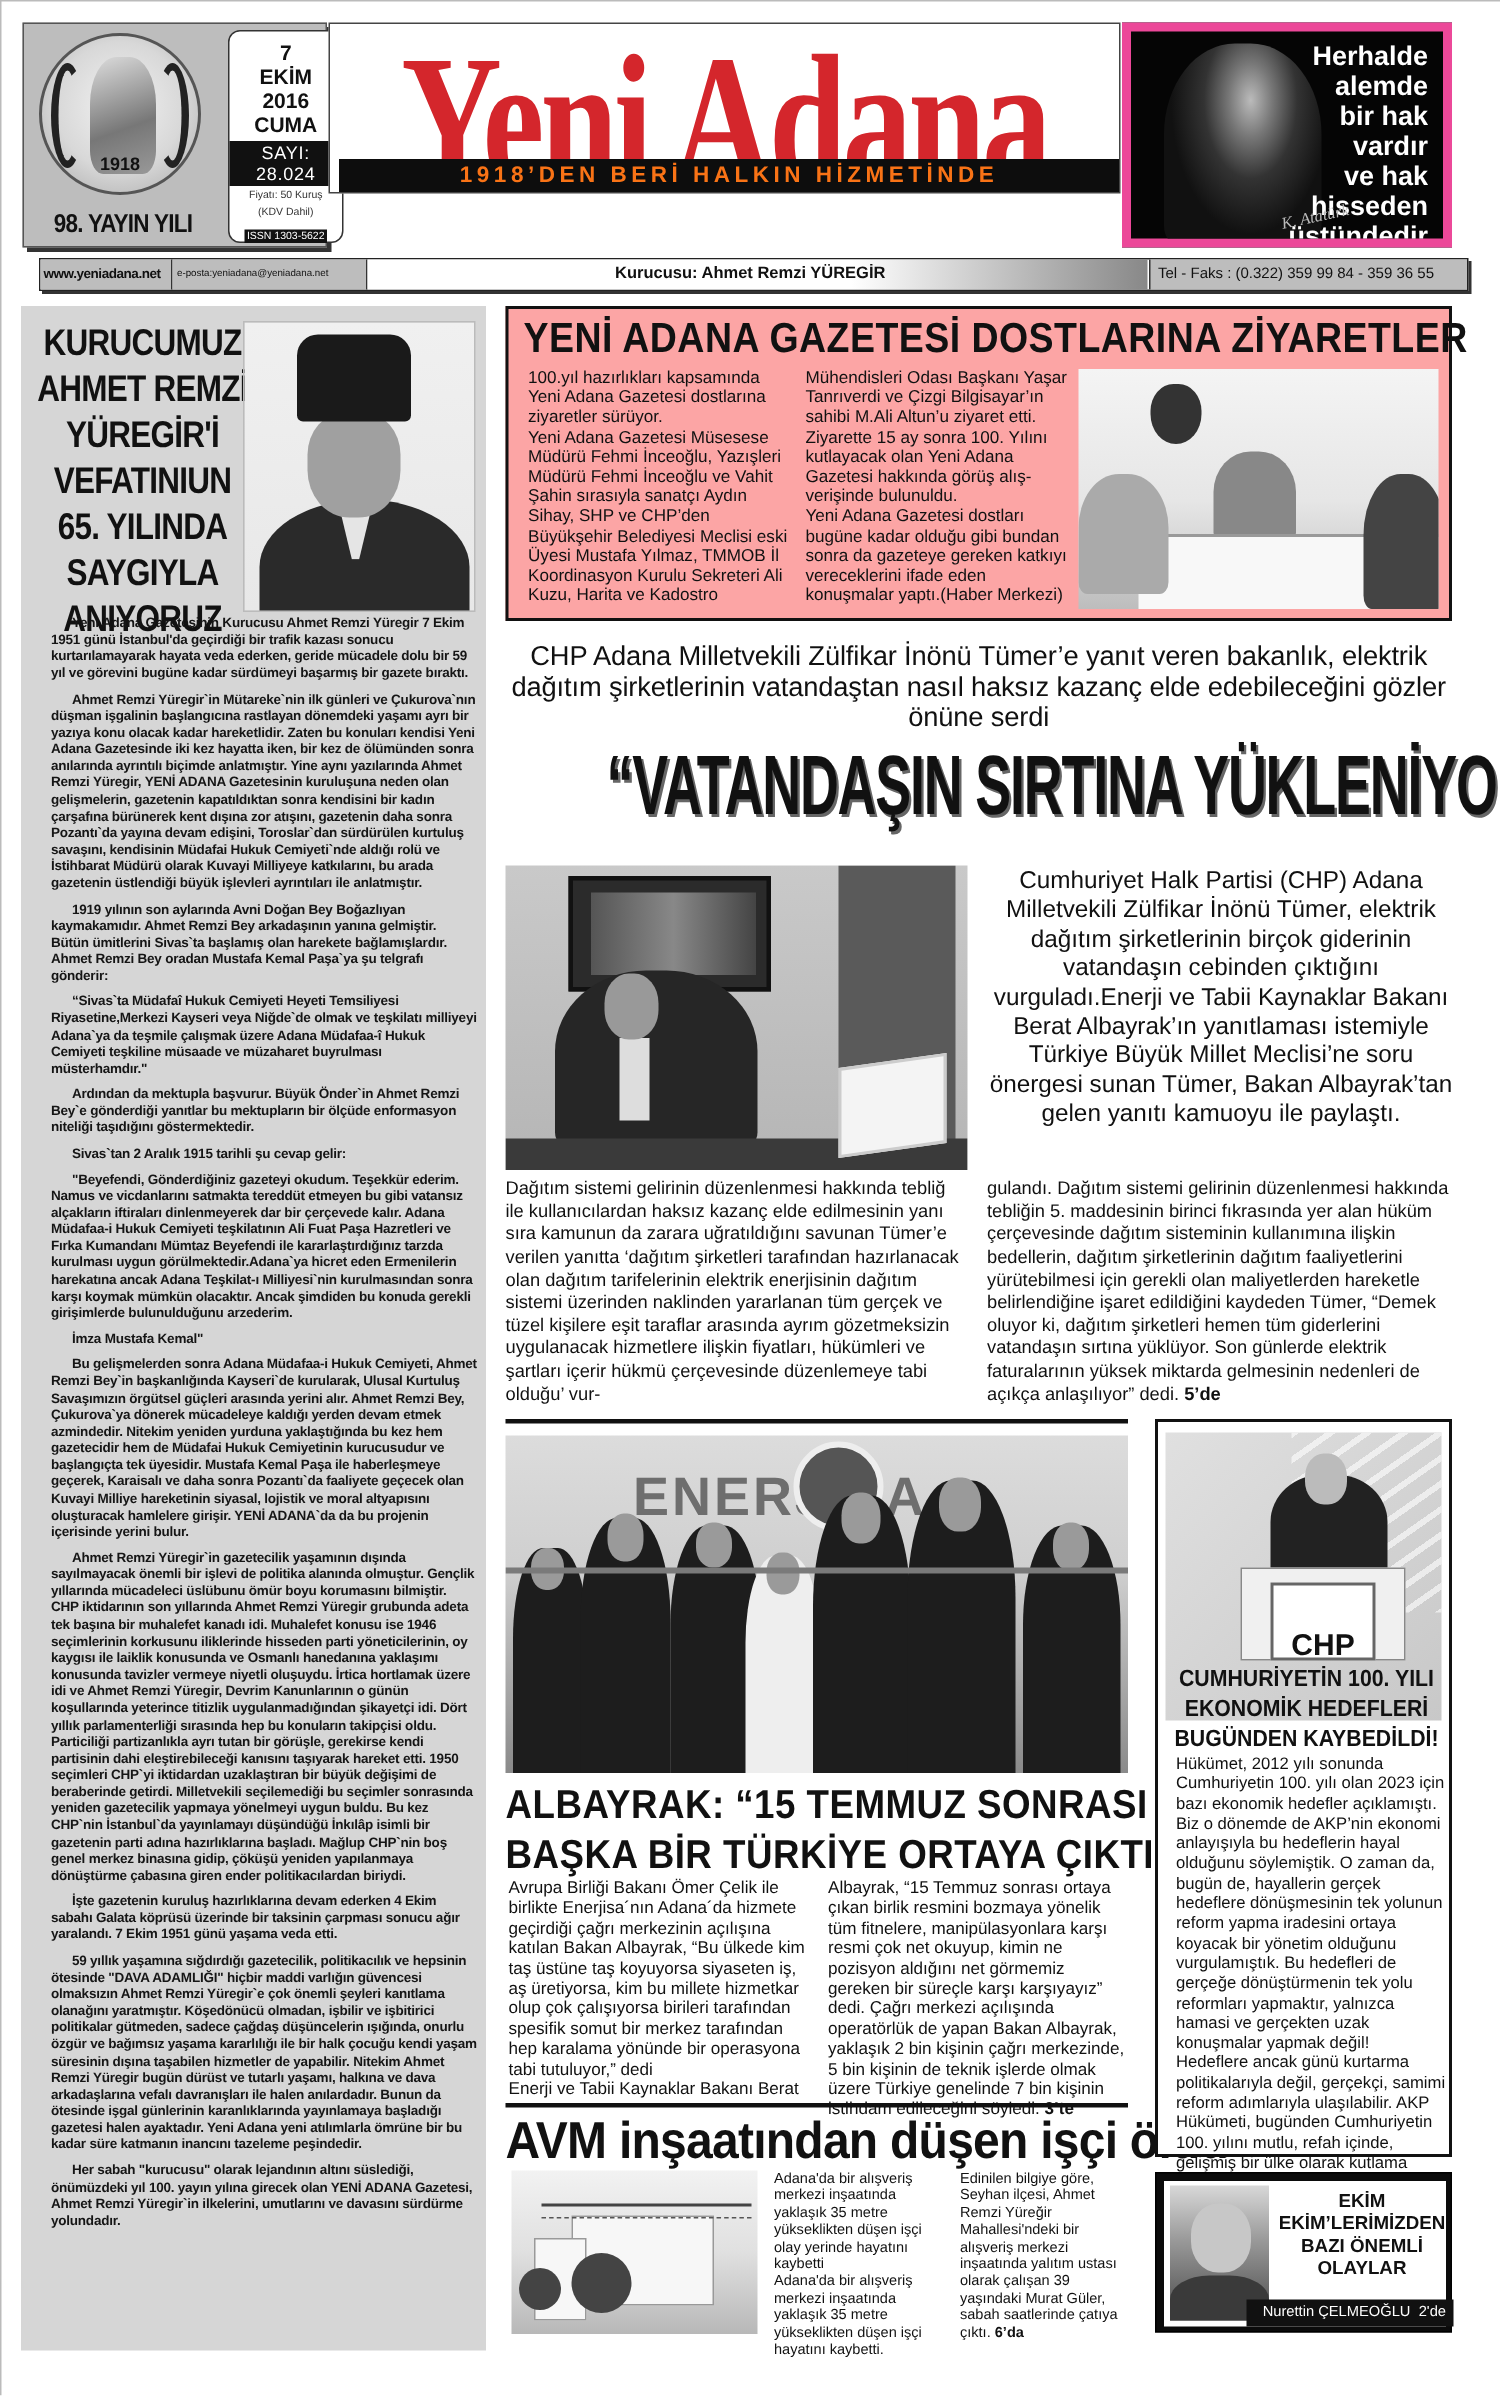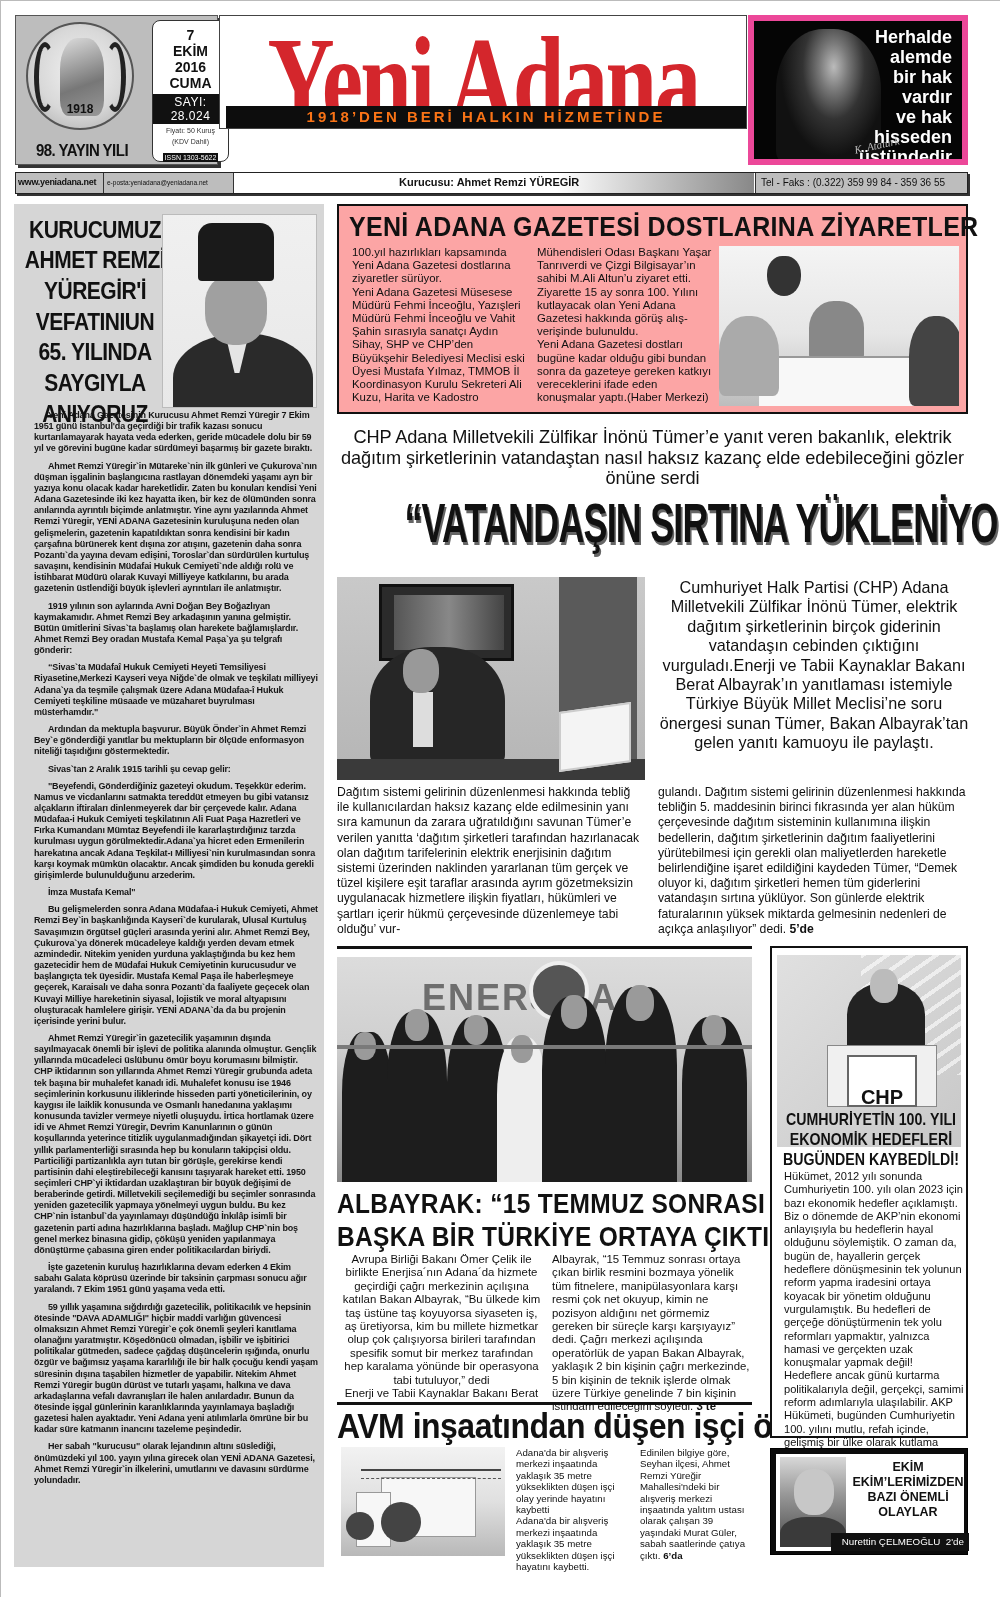--- a/index.html
+++ b/index.html
@@ -26,21 +26,21 @@
 
   .mast-center { left: 219px; top: 15px; width: 528px; height: 114px; border: 1px solid #444; background: #fff; }
   .logo { position: absolute; left: 0; right: 0; top: -2px; text-align: center; font-family: "Liberation Serif", serif; font-weight: bold; color: #d4262c; font-size: 108px; line-height: 118px; letter-spacing: -3px; transform: scaleX(0.86) scaleY(1.15); transform-origin: center top; }
   .slogan { position: absolute; left: 6px; right: 0; bottom: 0; height: 22px; background: #0d0d0d; color: #f97316; font-weight: bold; font-size: 15px; letter-spacing: 3px; text-align: center; line-height: 22px; }
 
   .mast-right { left: 748px; top: 15px; width: 220px; height: 150px; background: #050505; border: 6px solid #ec4899; overflow: hidden; }
   .portrait { position: absolute; left: 22px; top: 8px; width: 105px; height: 135px; background: radial-gradient(ellipse at 55% 28%, #bbb 0%, #777 18%, #333 38%, #111 65%); border-radius: 45% 45% 10% 10%; }
   .quote { position: absolute; right: 10px; top: 6px; text-align: right; color: #fff; font-weight: bold; font-size: 18px; line-height: 20px; }
   .signature { position: absolute; left: 100px; top: 118px; color: #bbb; font-family: "Liberation Serif", serif; font-style: italic; font-size: 11px; transform: rotate(-12deg); }
 
-  .infobar { left: 15px; top: 172px; width: 953px; height: 22px; border: 1.5px solid #222; box-shadow: 2px 2px 0 #333; background: #fff; }
+  .infobar { left: 26px; top: 172px; width: 953px; height: 22px; border: 1.5px solid #222; box-shadow: 2px 2px 0 #333; background: #fff; }
   .info-web { position: absolute; left: 0; top: 0; height: 100%; width: 88px; background: #bdbdbd; border-right: 1px solid #333; font-size: 9px; font-weight: bold; line-height: 19px; padding-left: 2px; letter-spacing: -0.3px; }
   .info-mail { position: absolute; left: 88px; top: 0; height: 100%; width: 130px; background: #bdbdbd; border-right: 1.5px solid #333; font-size: 6.5px; line-height: 19px; padding-left: 3px; }
   .info-founder { position: absolute; left: 218px; top: 0; height: 100%; width: 520px; background: linear-gradient(90deg, #fff 0%, #fff 62%, #888 100%); font-size: 11px; font-weight: bold; line-height: 19px; padding-left: 165px; }
   .info-tel { position: absolute; right: 0; top: 0; height: 100%; width: 212px; background: #bdbdbd; border-left: 1.5px solid #333; font-size: 10px; font-weight: normal; line-height: 19px; padding-left: 5px; }
 
   
   .leftcol { left: 14px; top: 204px; width: 310px; height: 1363px; background: #d6d6d6; }
   .founder-head { position: absolute; left: 6px; top: 10px; width: 150px; text-align: center; font-weight: bold; font-size: 21px; line-height: 26px; letter-spacing: -0.5px; transform: scaleY(1.18); transform-origin: center top; }
   .founder-photo { position: absolute; left: 148px; top: 10px; width: 155px; height: 194px; background: linear-gradient(180deg, #f0f0f0 0%, #e8e8e8 100%); border: 1px solid #bbb; overflow: hidden; }
   .founder-photo .hat { position: absolute; left: 35px; top: 8px; width: 76px; height: 58px; background: #1a1a1a; border-radius: 14px 14px 4px 4px; }
@@ -85,21 +85,21 @@
 
   
   .alb-photo { left: 337px; top: 957px; width: 415px; height: 225px; background: linear-gradient(180deg, #dcdcdc 0%, #cfcfcf 40%, #8a8a8a 100%); overflow: hidden; }
   .alb-photo .logo-e { position: absolute; left: 85px; top: 20px; font-weight: bold; font-size: 36px; color: #6e6e6e; letter-spacing: 2px; }
   .alb-photo .logo-circle { position: absolute; left: 192px; top: 4px; width: 60px; height: 60px; border-radius: 50%; background: #555; border: 4px solid #eee; }
   .alb-photo .person { position: absolute; bottom: 0; background: #1d1d1d; border-radius: 40% 40% 0 0; }
   .alb-photo .face { position: absolute; background: #9a9a9a; border-radius: 45%; }
   .alb-photo .ribbon { position: absolute; left: 0; top: 88px; width: 415px; height: 4px; background: #7a7a7a; }
   .alb-head { left: 337px; top: 1188px; width: 415px; text-align: center; font-weight: bold; font-size: 24.5px; line-height: 30px; letter-spacing: 0.3px; transform: scaleY(1.1); transform-origin: center top; white-space: nowrap; }
   .alb-col { top: 1253px; font-size: 11.4px; line-height: 13.4px; color: #111; }
-  .alb-c1 { left: 339px; width: 205px; text-align: center; }
+  .alb-c1 { left: 339px; width: 205px; }
   .alb-c2 { left: 552px; width: 200px; }
   .rule-alb { left: 337px; top: 1402px; width: 415px; height: 3px; background: #111; }
 
   
   .avm-head { left: 337px; top: 1406px; width: 415px; font-weight: bold; font-size: 32px; line-height: 38px; letter-spacing: -0.5px; transform: scaleY(1.08); transform-origin: left top; white-space: nowrap; }
   .avm-photo { left: 341px; top: 1447px; width: 164px; height: 109px; background: linear-gradient(180deg, #f2f2f2 0%, #e0e0e0 50%, #b8b8b8 100%); overflow: hidden; }
   .avm-photo .bldg { position: absolute; background: #f7f7f7; border: 1px solid #999; }
   .avm-photo .roof { position: absolute; left: 20px; top: 22px; width: 140px; height: 10px; border-top: 2px solid #444; border-bottom: 1px dashed #555; }
   .avm-photo .tree { position: absolute; border-radius: 50%; background: #444; }
   .avm-col { top: 1447px; font-size: 9.7px; line-height: 11.4px; color: #111; }

